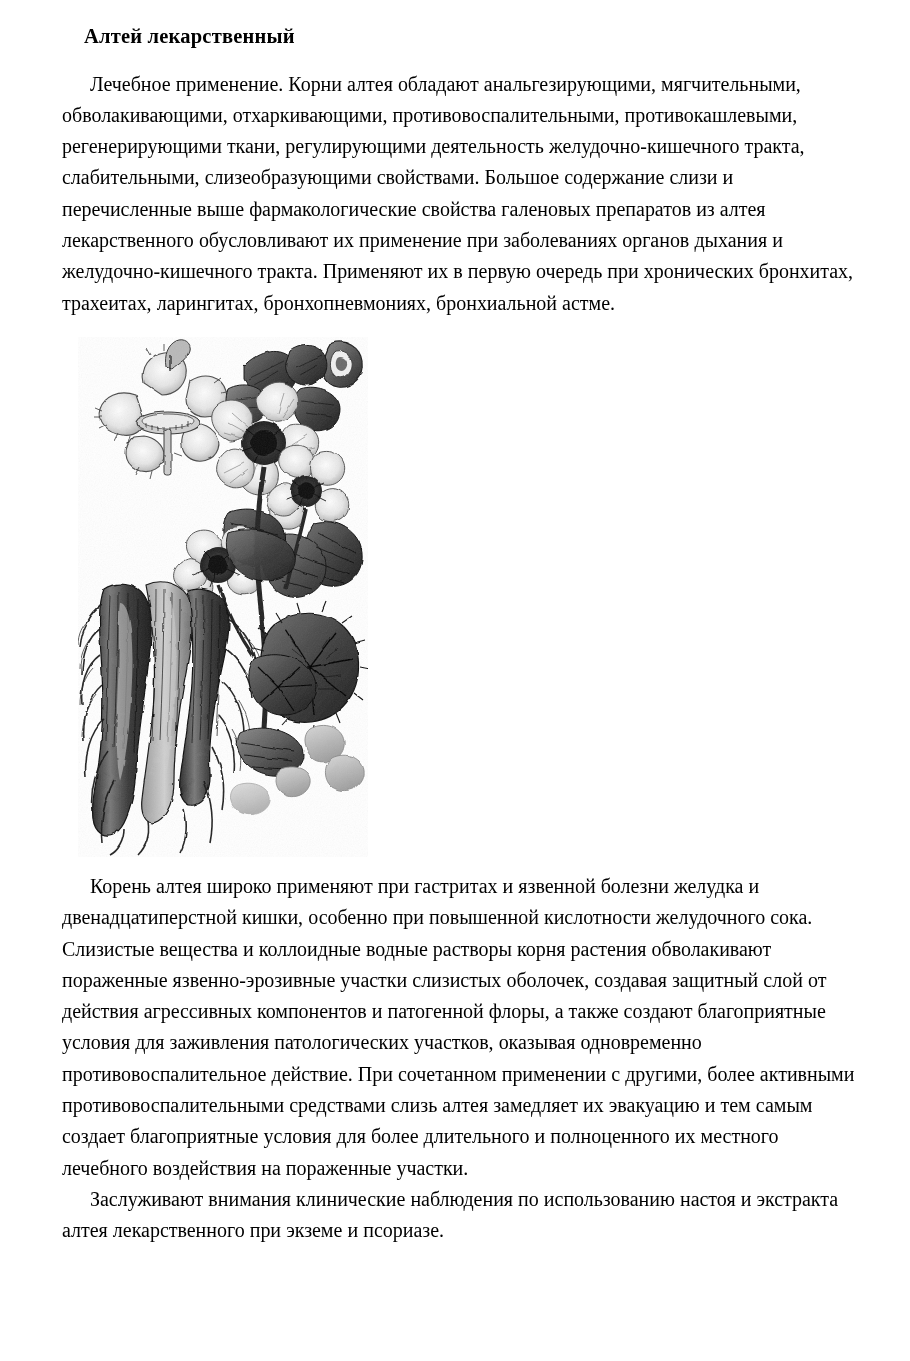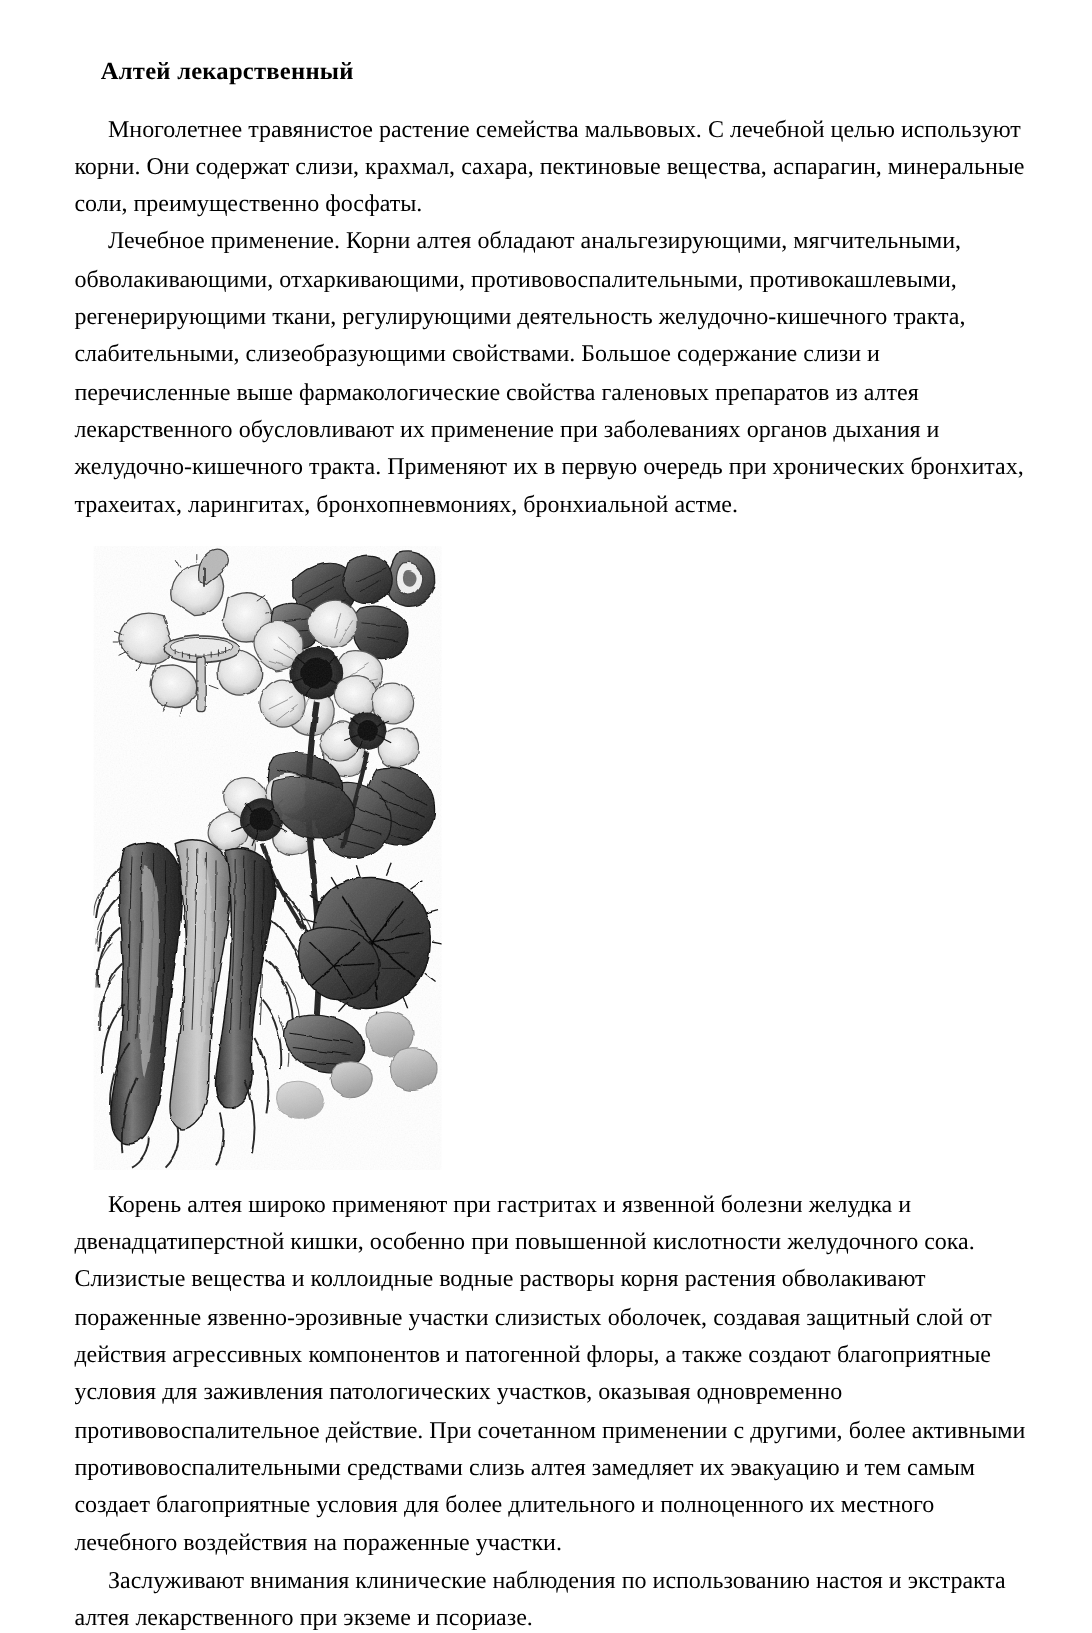--- a/index.html
+++ b/index.html
@@ -14,21 +14,21 @@
     font-family: "Liberation Serif", "DejaVu Serif", serif;
     color: #000000;
     overflow: hidden;
   }
   .page {
     position: relative;
     width: 910px;
     height: 1361px;
     background: #ffffff;
     box-sizing: border-box;
-    padding: 40px 46px 10px 62px;
+    padding: 16px 46px 10px 62px;
   }
   .doc-title {
     font-size: 20.5px;
     font-weight: bold;
     letter-spacing: 0.2px;
     margin: 8px 0 0 22px;
     line-height: 1.2;
   }
   .body-block {
     margin-top: 20px;
@@ -58,21 +58,20 @@
   }
 </style>
 </head>
 <body>
 
 <div class="page">
 
   <h1 class="doc-title">Алтей лекарственный</h1>
 
   <div class="body-block">
-    <p class="para indent">Многолетнее травянистое растение семейства мальвовых. С лечебной целью используют корни. Они содержат слизи, крахмал, сахара, пектиновые вещества, аспарагин, минеральные соли, преимущественно фосфаты.</p>
     <p class="para indent">Лечебное применение. Корни алтея обладают анальгезирующими, мягчительными, обволакивающими, отхаркивающими, противовоспалительными, противокашлевыми, регенерирующими ткани, регулирующими деятельность желудочно-кишечного тракта, слабительными, слизеобразующими свойствами. Большое содержание слизи и перечисленные выше фармакологические свойства галеновых препаратов из алтея лекарственного обусловливают их применение при заболеваниях органов дыхания и желудочно-кишечного тракта. Применяют их в первую очередь при хронических бронхитах, трахеитах, ларингитах, бронхопневмониях, бронхиальной астме.</p>
   </div>
 
   <div class="figure">
     <svg viewBox="0 0 290 520" width="290" height="520" xmlns="http://www.w3.org/2000/svg">
       <defs>
         <linearGradient id="gLeafDark" x1="0" y1="0" x2="1" y2="1">
           <stop offset="0%" stop-color="#6f6f6f"></stop>
           <stop offset="55%" stop-color="#3b3b3b"></stop>
           <stop offset="100%" stop-color="#1d1d1d"></stop>

